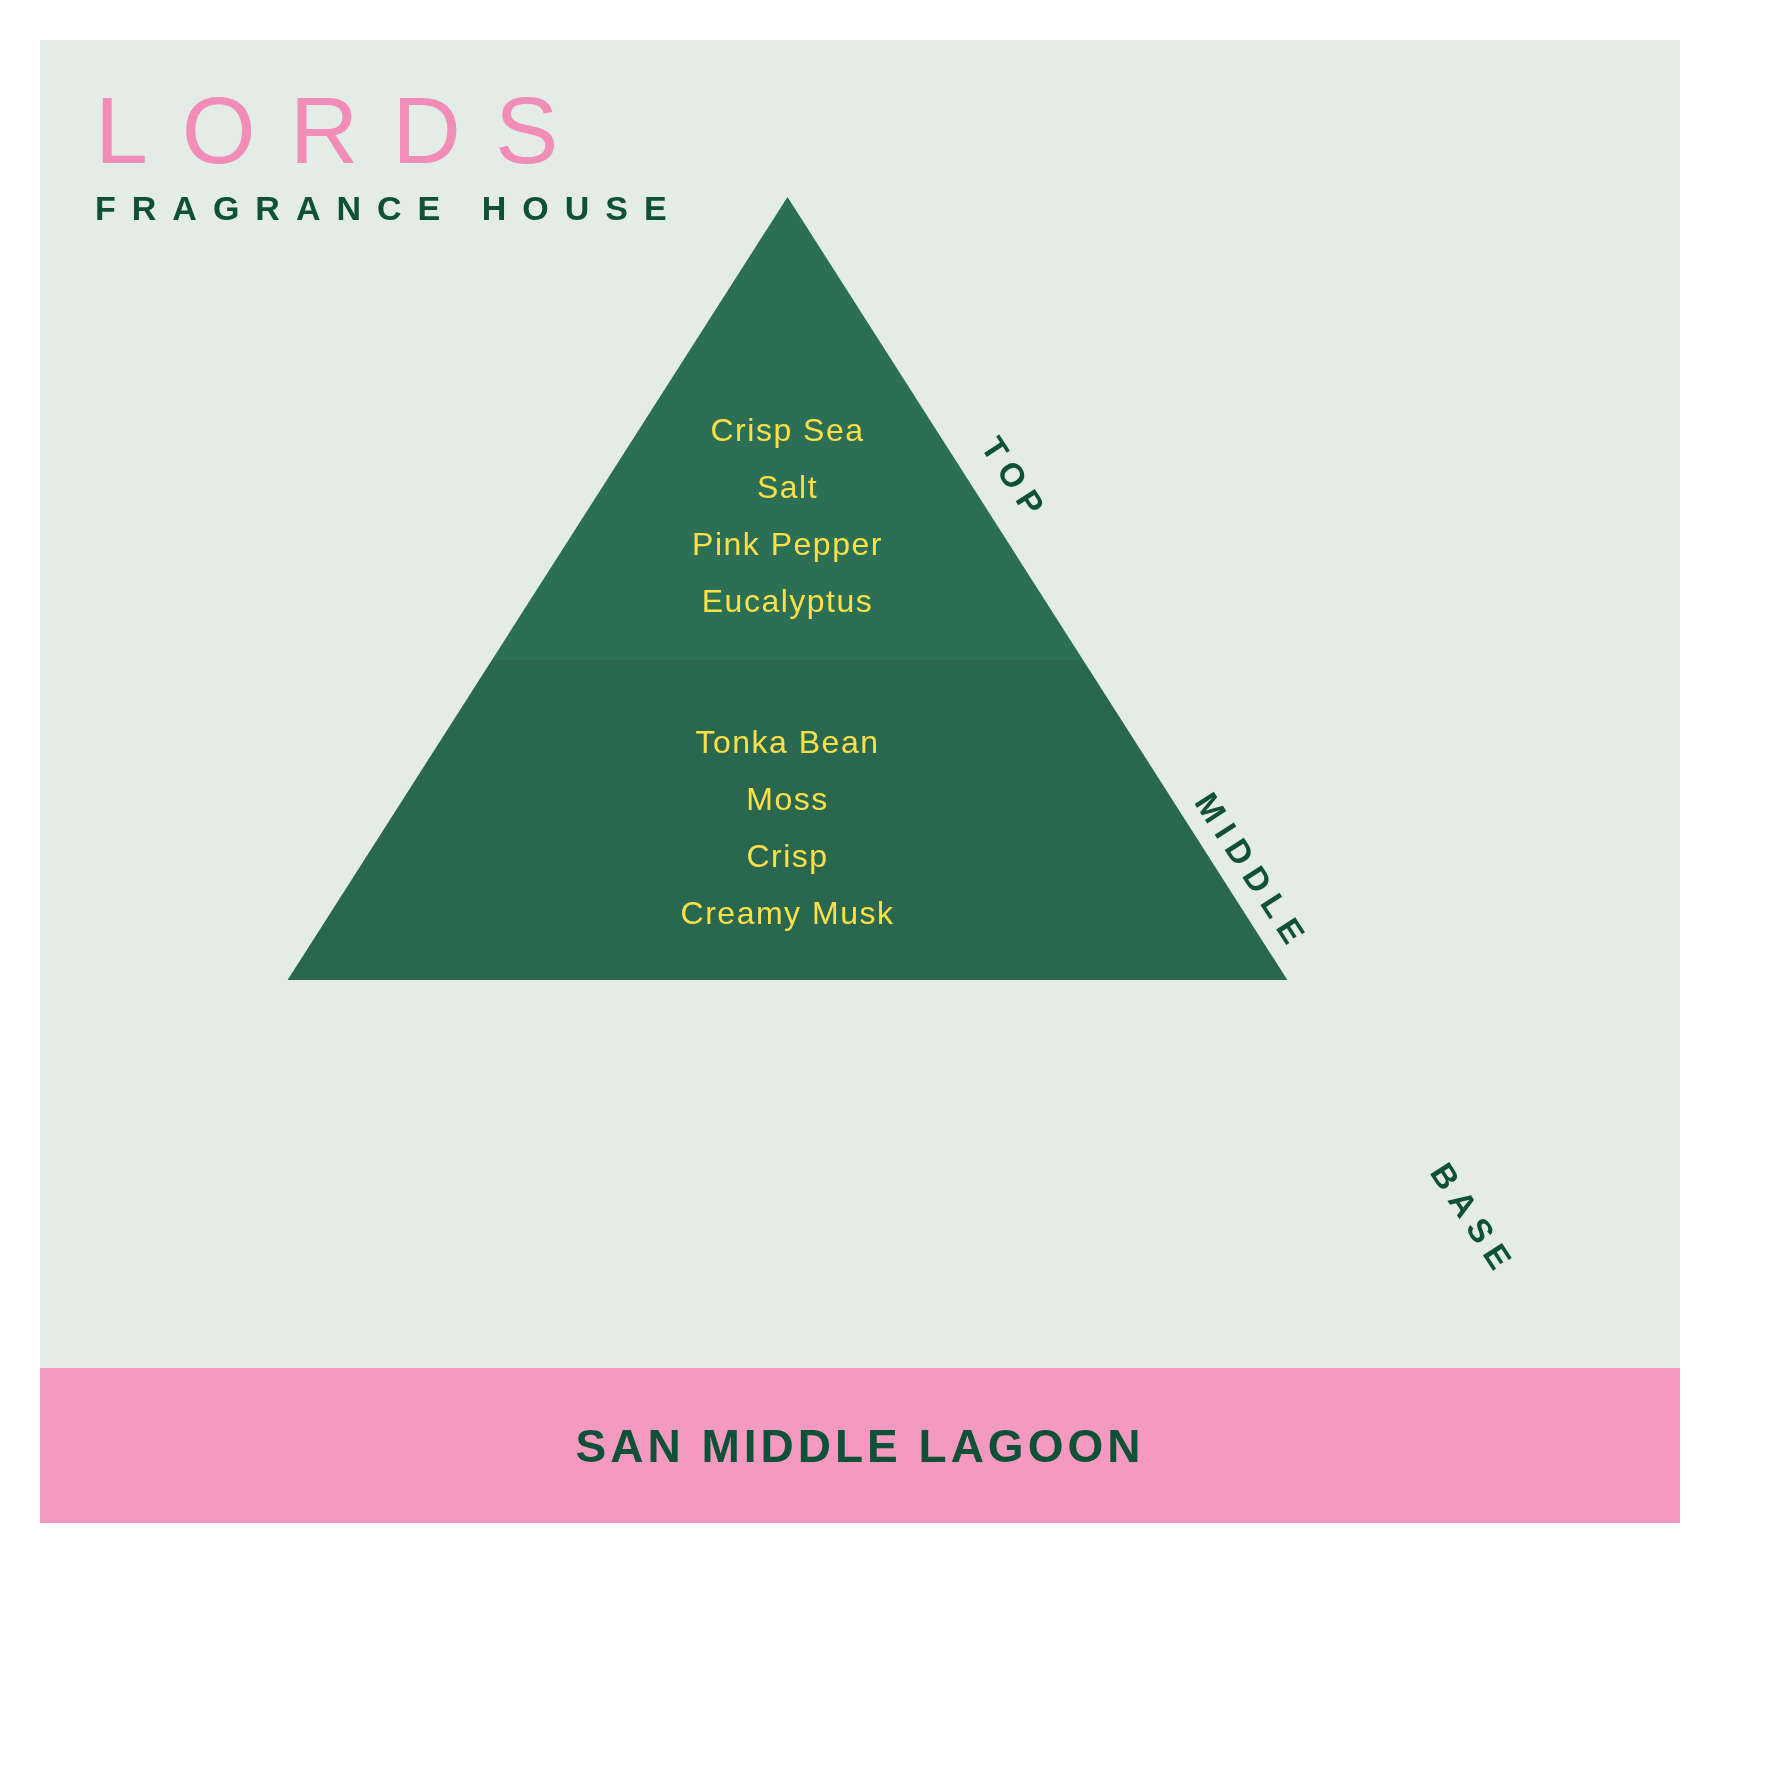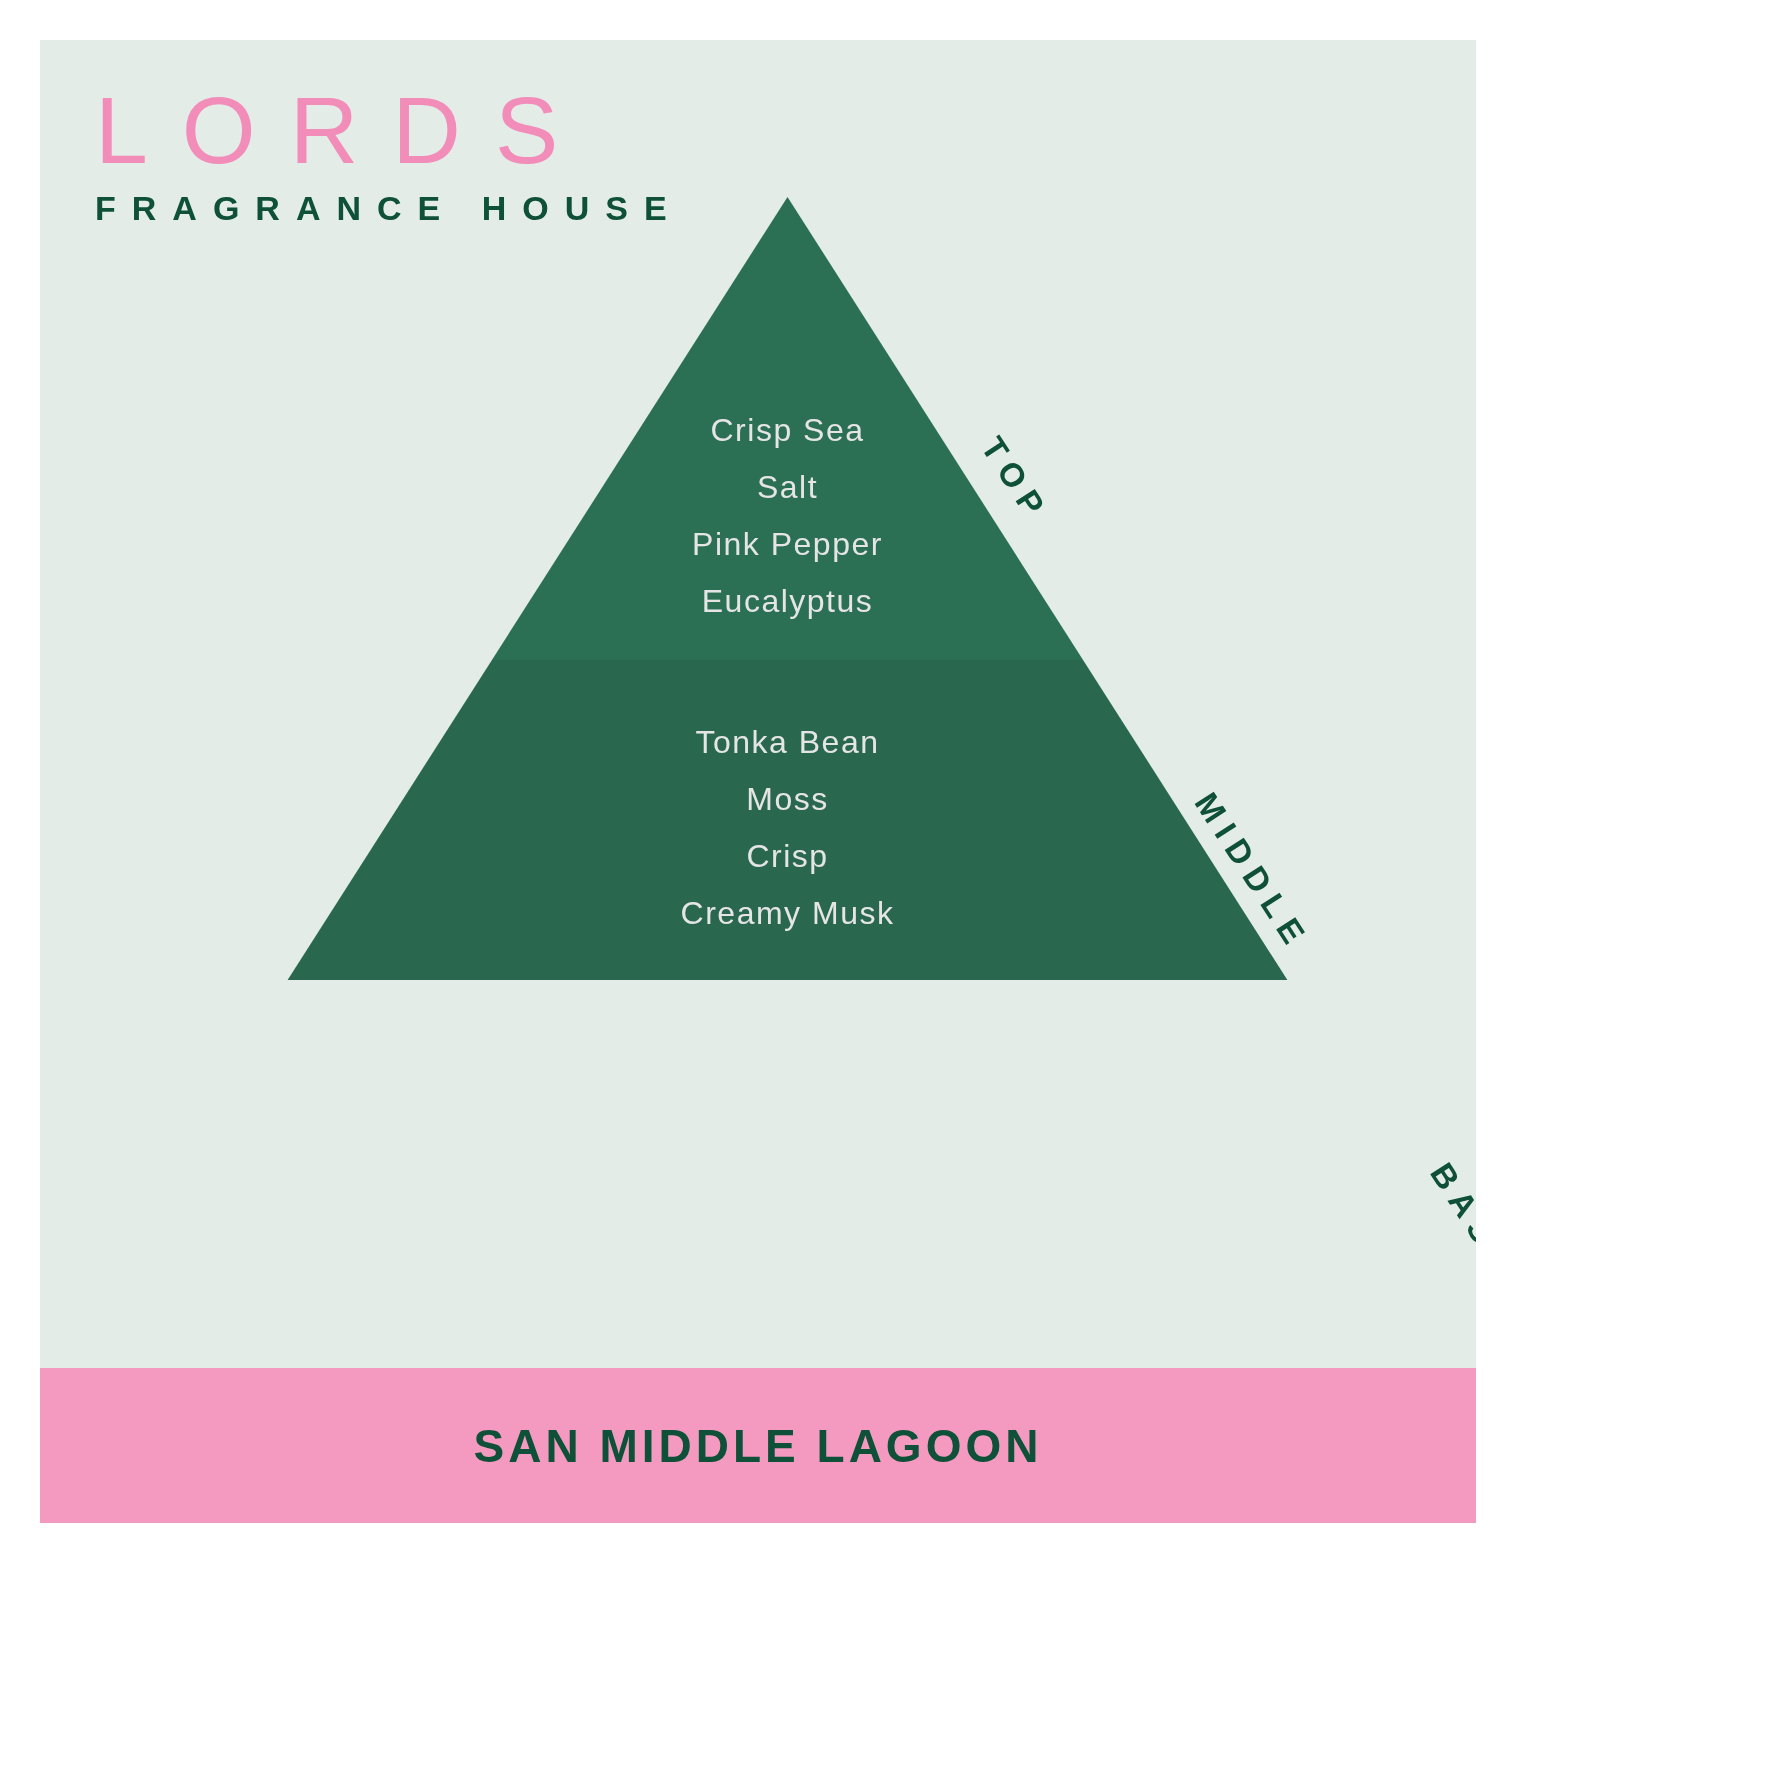--- a/index.html
+++ b/index.html
@@ -12,21 +12,21 @@
     position: relative;
     width: 1780px;
     height: 1780px;
     background: #ffffff;
     overflow: hidden;
   }
   .canvas {
     position: absolute;
     left: 40px;
     top: 40px;
-    width: 1436px;
+    width: 1640px;
     height: 1483px;
     background: #e3ece7;
     overflow: hidden;
   }
   .brand {
     position: absolute;
     left: 55px;
     top: 38px;
   }
   .brand-name {
@@ -56,21 +56,21 @@
     display: flex;
     flex-direction: column;
     align-items: center;
     box-sizing: border-box;
   }
   .band-top    { height: 463px; background: #2b6f55; padding-top: 205px; }
   .band-middle { height: 380px; background: #0e5641; padding-top: 55px; }
   .band-base   { height: 320px; background: #29684f; padding-top: 54px; }
   .note {
     display: block;
-    color: #e5e5e5;
+    color: #fde047;
     font-size: 32px;
     line-height: 57px;
     letter-spacing: 1.5px;
     font-weight: 500;
     text-align: left;
   }
   .side-label {
     position: absolute;
     color: #0e5038;
     font-size: 33px;

